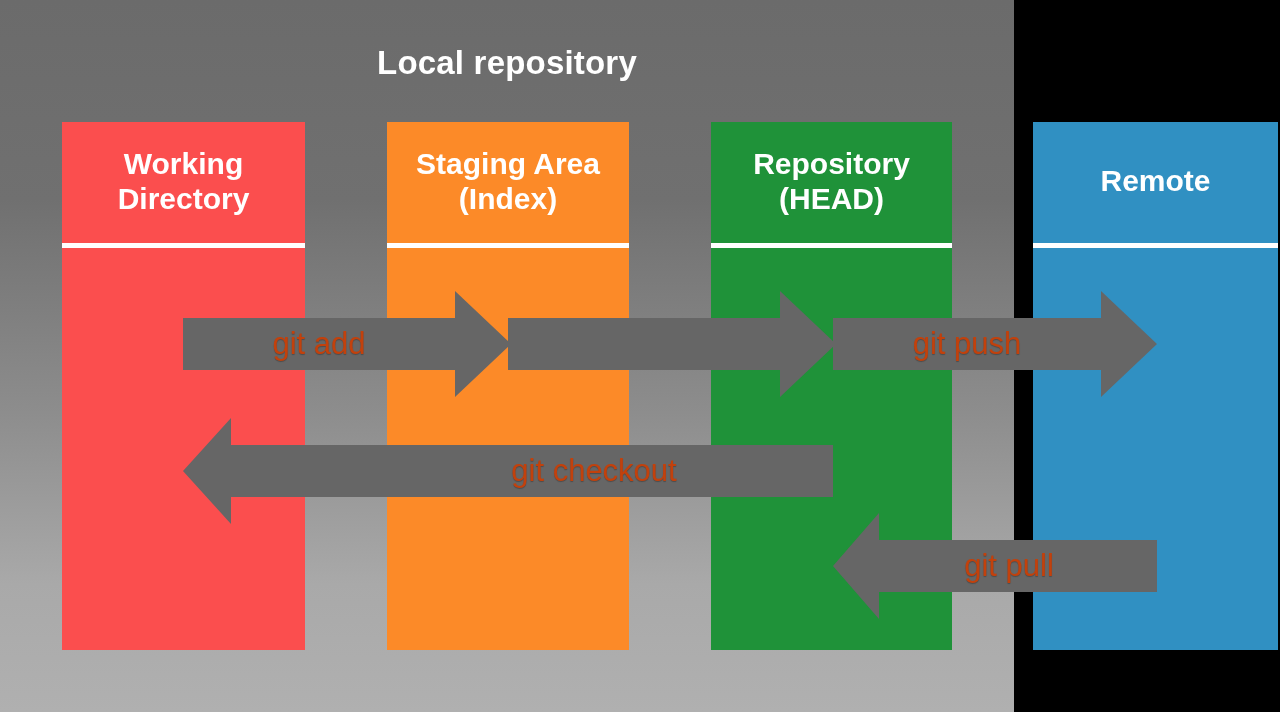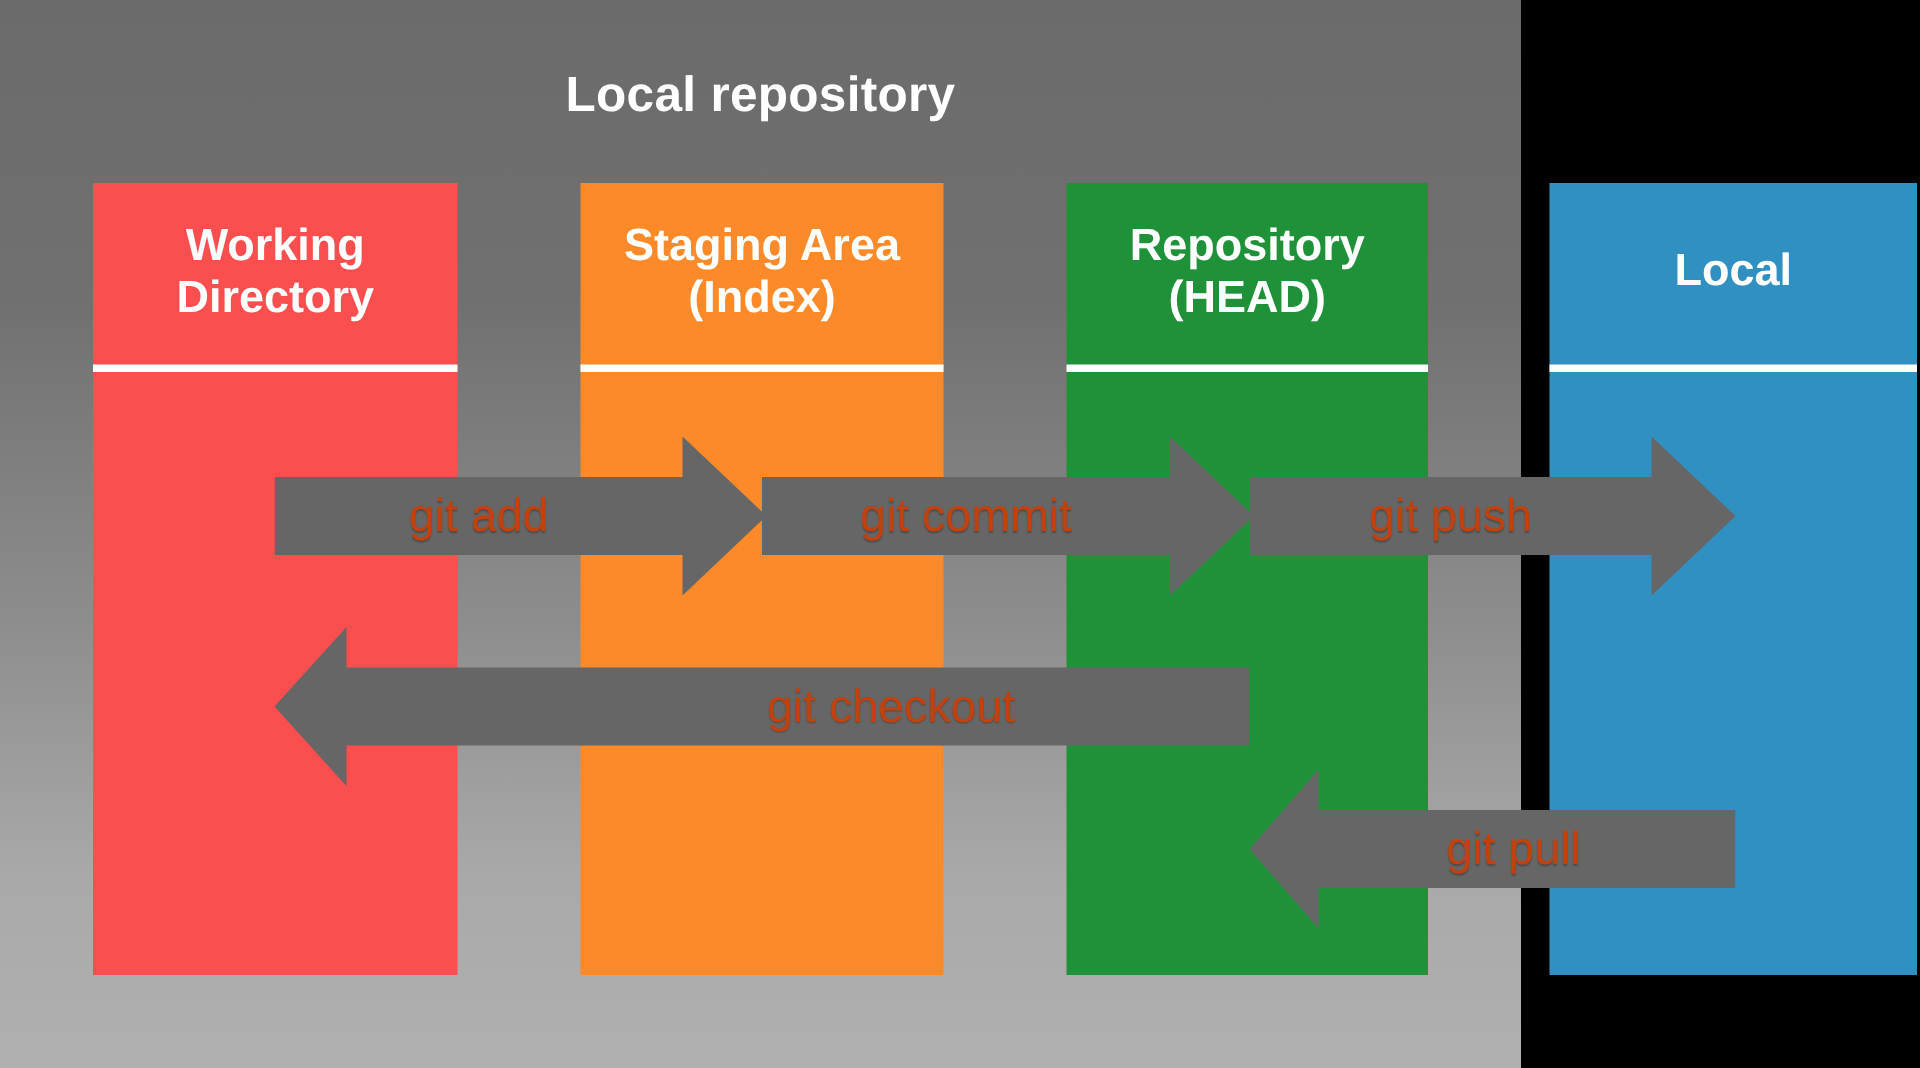--- a/index.html
+++ b/index.html
@@ -154,38 +154,37 @@
         <span>Repository</span><br>
         <span>(HEAD)</span>
       </span>
     </div>
     <div class="col-rule"></div>
   </div>
 
   <div class="col col-remote">
     <div class="col-head">
       <span>
-        <span>Local</span>
+        <span>Remote</span>
       </span>
     </div>
     <div class="col-rule"></div>
   </div>
 
   <div class="arrow a-add">
     <svg width="328" height="106" viewBox="0 0 328 106">
       <path d="M0,27 L272,27 L272,0 L328,53 L272,106 L272,79 L0,79 Z" fill="#666666"></path>
     </svg>
     <span class="arrow-label">git add</span>
   </div>
 
   <div class="arrow a-commit">
     <svg width="328" height="106" viewBox="0 0 328 106">
       <path d="M0,27 L272,27 L272,0 L328,53 L272,106 L272,79 L0,79 Z" fill="#666666"></path>
     </svg>
-    <span class="arrow-label">git commit</span>
   </div>
 
   <div class="arrow a-push">
     <svg width="324" height="106" viewBox="0 0 324 106">
       <path d="M0,27 L268,27 L268,0 L324,53 L268,106 L268,79 L0,79 Z" fill="#666666"></path>
     </svg>
     <span class="arrow-label">git push</span>
   </div>
 
   <div class="arrow a-checkout">

